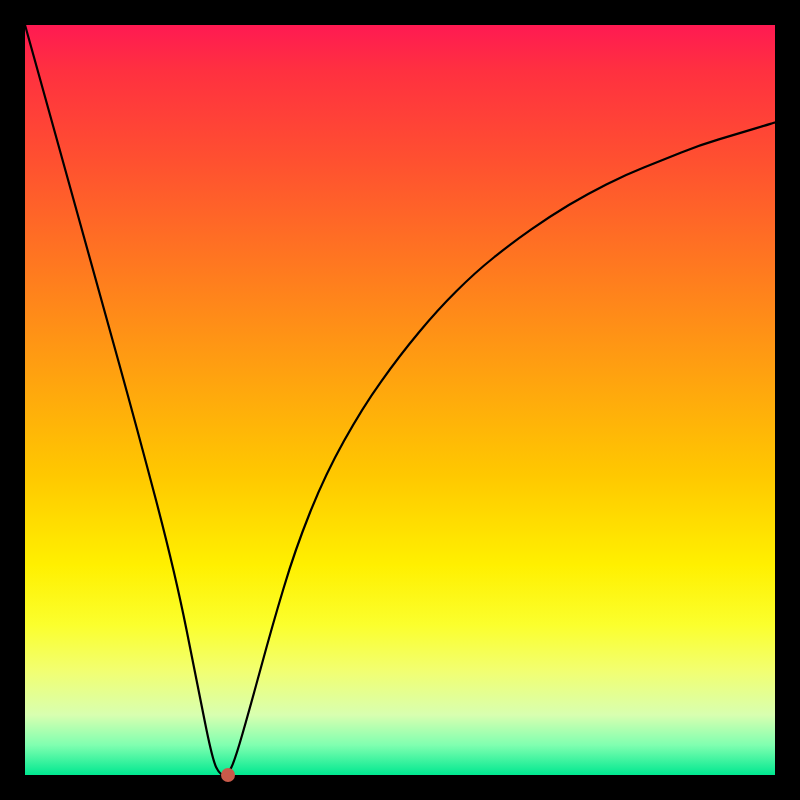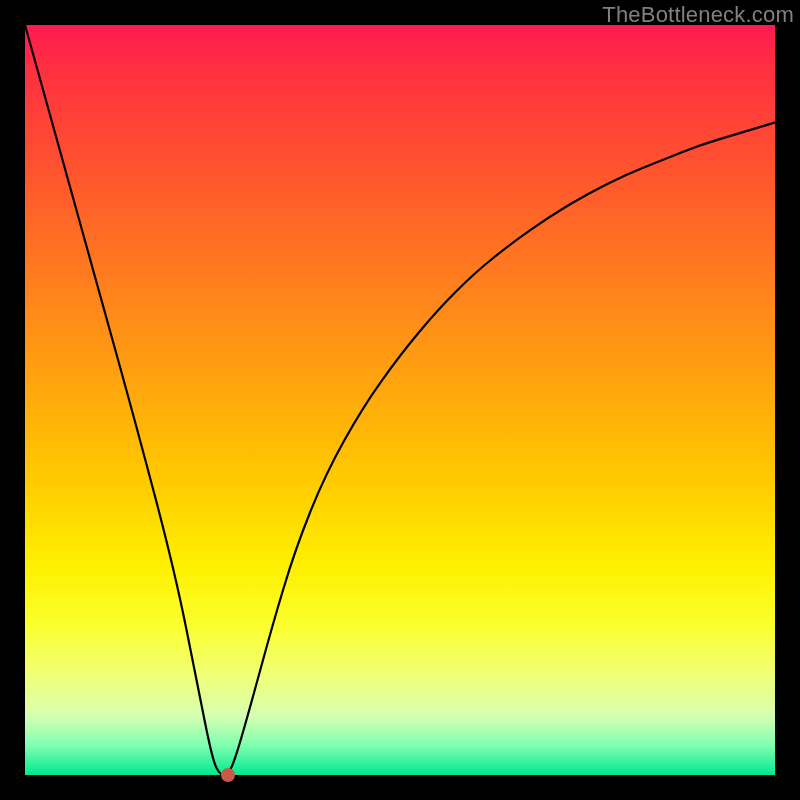--- a/index.html
+++ b/index.html
@@ -68,14 +68,13 @@
 </head>
 <body>
 
 <div class="frame">
   <div class="plot-area">
     <svg class="curve-svg" viewBox="0 0 750 750" preserveAspectRatio="none">
       <path fill="none" stroke="#000" stroke-width="2.2" stroke-linecap="round" d="M 0.0 0.0 Q 0.0 0.0 18.8 67.5 Q 37.5 135.0 56.3 202.5 Q 75.0 270.0 93.8 337.5 Q 112.5 405.0 131.3 476.3 Q 150.0 547.5 161.3 603.8 Q 172.5 660.0 180.0 697.5 Q 187.5 735.0 191.3 742.5 Q 195.0 750.0 198.8 750.0 Q 202.5 750.0 206.3 742.5 Q 210.0 735.0 217.5 708.8 Q 225.0 682.5 236.3 641.3 Q 247.5 600.0 258.8 562.5 Q 270.0 525.0 285.0 487.5 Q 300.0 450.0 318.8 416.3 Q 337.5 382.5 356.3 356.3 Q 375.0 330.0 393.8 307.5 Q 412.5 285.0 431.3 266.3 Q 450.0 247.5 468.8 232.5 Q 487.5 217.5 506.3 204.4 Q 525.0 191.3 543.8 180.0 Q 562.5 168.8 581.3 159.4 Q 600.0 150.0 618.8 142.5 Q 637.5 135.0 656.3 127.5 Q 675.0 120.0 693.8 114.4 Q 712.5 108.8 731.3 103.1 T 750.0 97.5"></path>
     </svg>
     <div class="marker" style="left: 202.5px; top: 750px; background: rgb(201, 90, 74);"></div>
   </div>
-  <div class="watermark">TheBottleneck.com</div>
 </div>
 
 </body></html>

